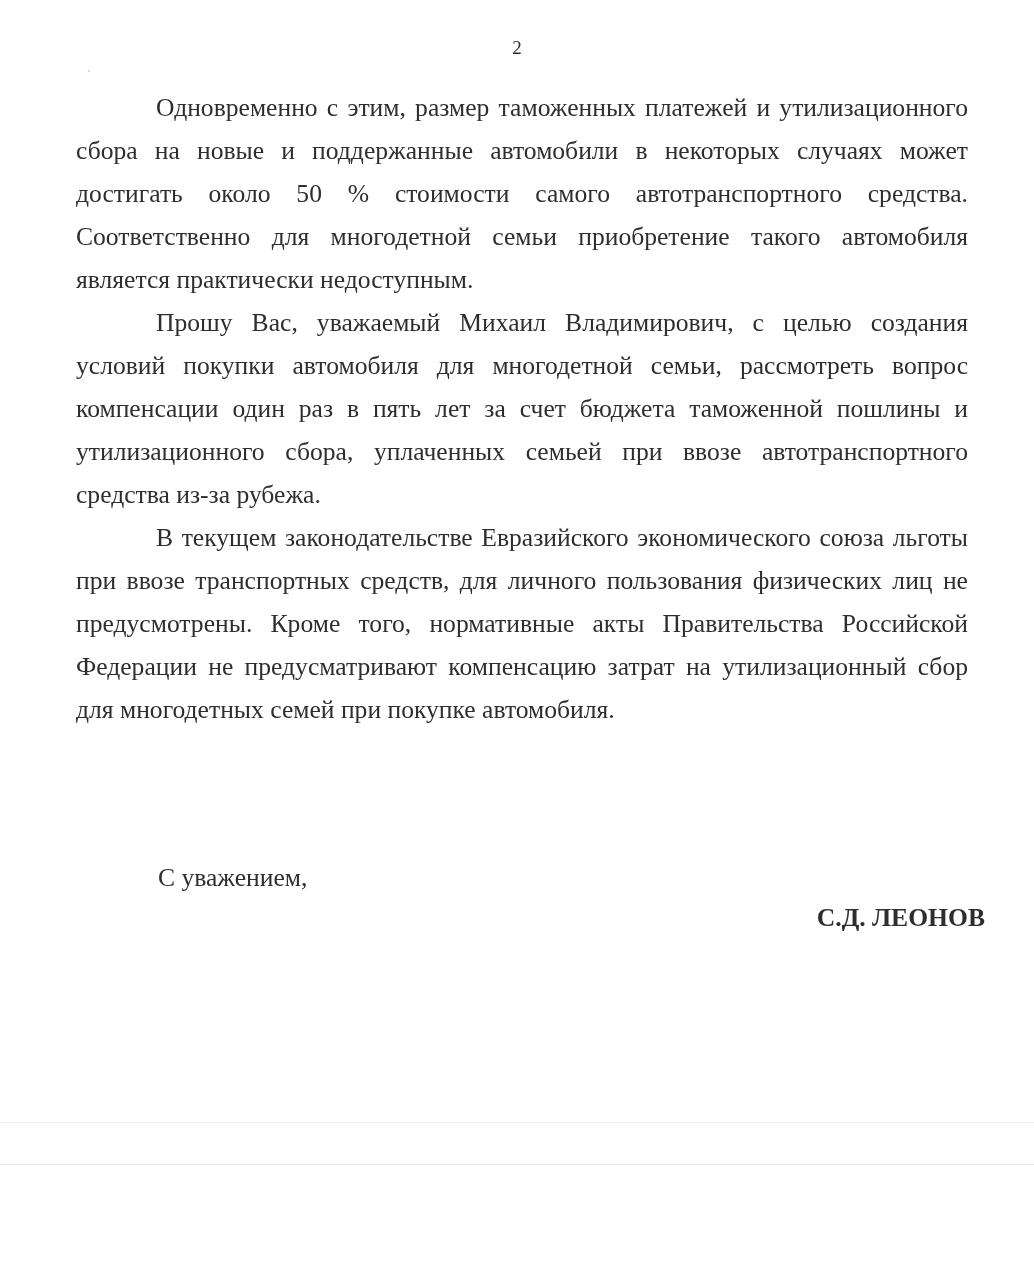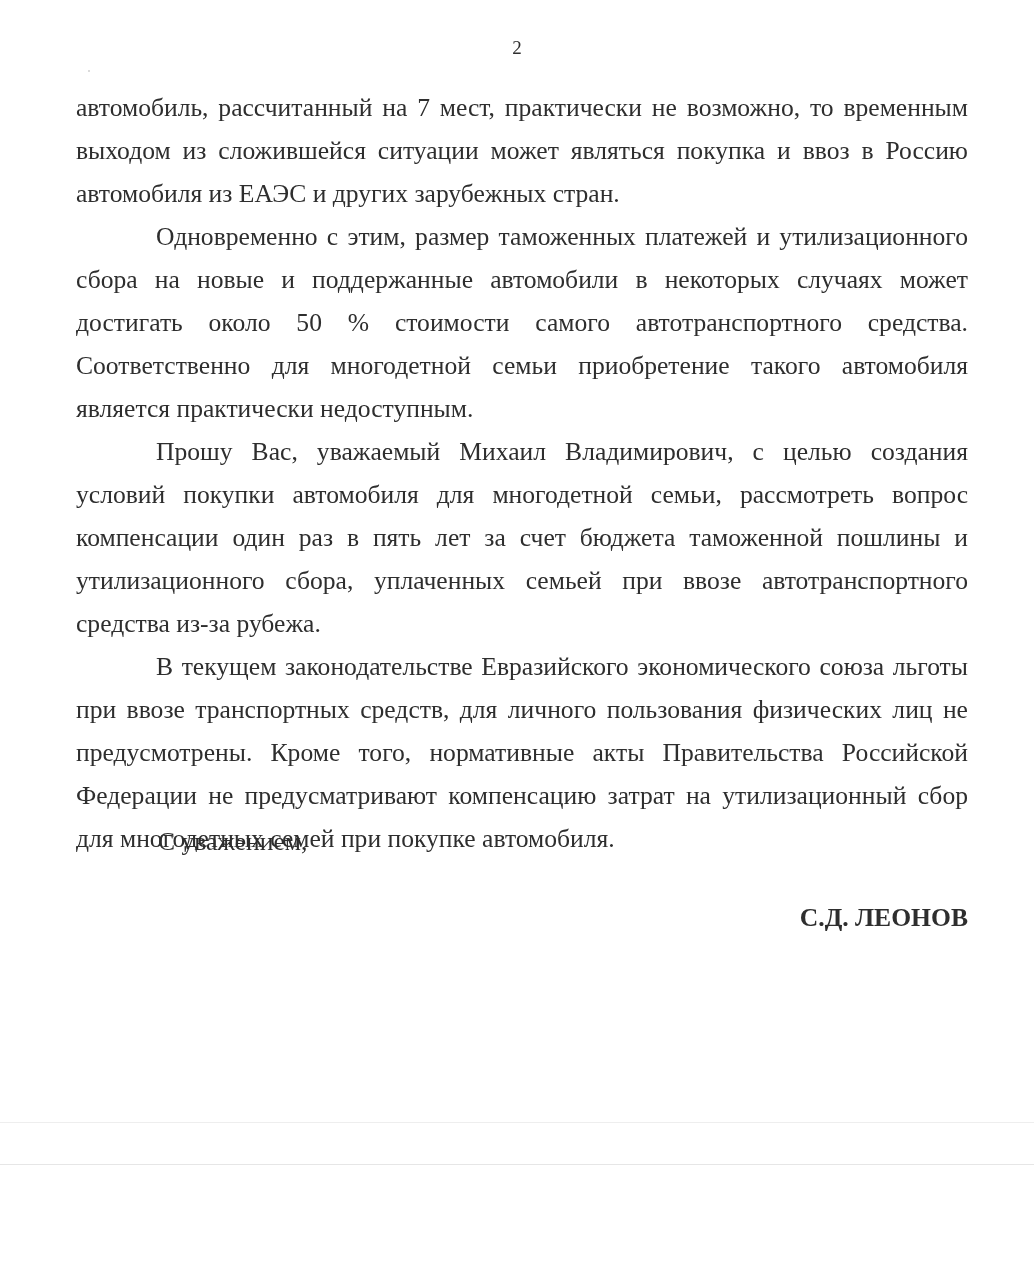--- a/index.html
+++ b/index.html
@@ -47,29 +47,29 @@
       text-indent: 0;
     }
     .para.indent {
       text-indent: 80px;
     }
     .para.first {
       text-indent: 0;
     }
     .closing {
       position: absolute;
-      top: 824px;
+      top: 860px;
       left: 158px;
       font-size: 25.6px;
       line-height: 36px;
     }
     .signature {
       position: absolute;
       top: 900px;
-      right: 66px;
+      right: 49px;
       font-size: 25.6px;
       line-height: 36px;
       font-weight: bold;
       margin-left: 6px;
     }
     .scan-line {
       position: absolute;
       left: 0;
       width: 1034px;
       height: 1px;
@@ -79,21 +79,20 @@
     .scan-line.b { top: 1164px; background: #e6e6e6; }
   </style>
 </head>
 <body>
 
 <div>
   <div class="page-number">2</div>
   <div class="speck"></div>
 
   <div class="body-text">
-    <p class="para first">автомобиль, рассчитанный на 7 мест, практически не возможно, то временным выходом из сложившейся ситуации может являться покупка и ввоз в Россию автомобиля из ЕАЭС и других зарубежных стран.</p>
     <p class="para indent">Одновременно с этим, размер таможенных платежей и утилизационного сбора на новые и поддержанные автомобили в некоторых случаях может достигать около 50 % стоимости самого автотранспортного средства. Соответственно для многодетной семьи приобретение такого автомобиля является практически недоступным.</p>
     <p class="para indent">Прошу Вас, уважаемый Михаил Владимирович, с целью создания условий покупки автомобиля для многодетной семьи, рассмотреть  вопрос компенсации один раз в пять лет за счет бюджета таможенной пошлины и утилизационного сбора, уплаченных семьей при ввозе автотранспортного средства из-за рубежа.</p>
     <p class="para indent">В текущем законодательстве Евразийского экономического союза льготы при ввозе транспортных средств, для личного пользования физических лиц не предусмотрены. Кроме того, нормативные акты Правительства Российской Федерации не предусматривают компенсацию затрат на утилизационный сбор для многодетных семей при покупке автомобиля.</p>
   </div>
 
   <div class="closing">С уважением,</div>
   <div class="signature">С.Д. ЛЕОНОВ</div>
 
   <div class="scan-line a"></div>
   <div class="scan-line b"></div>

